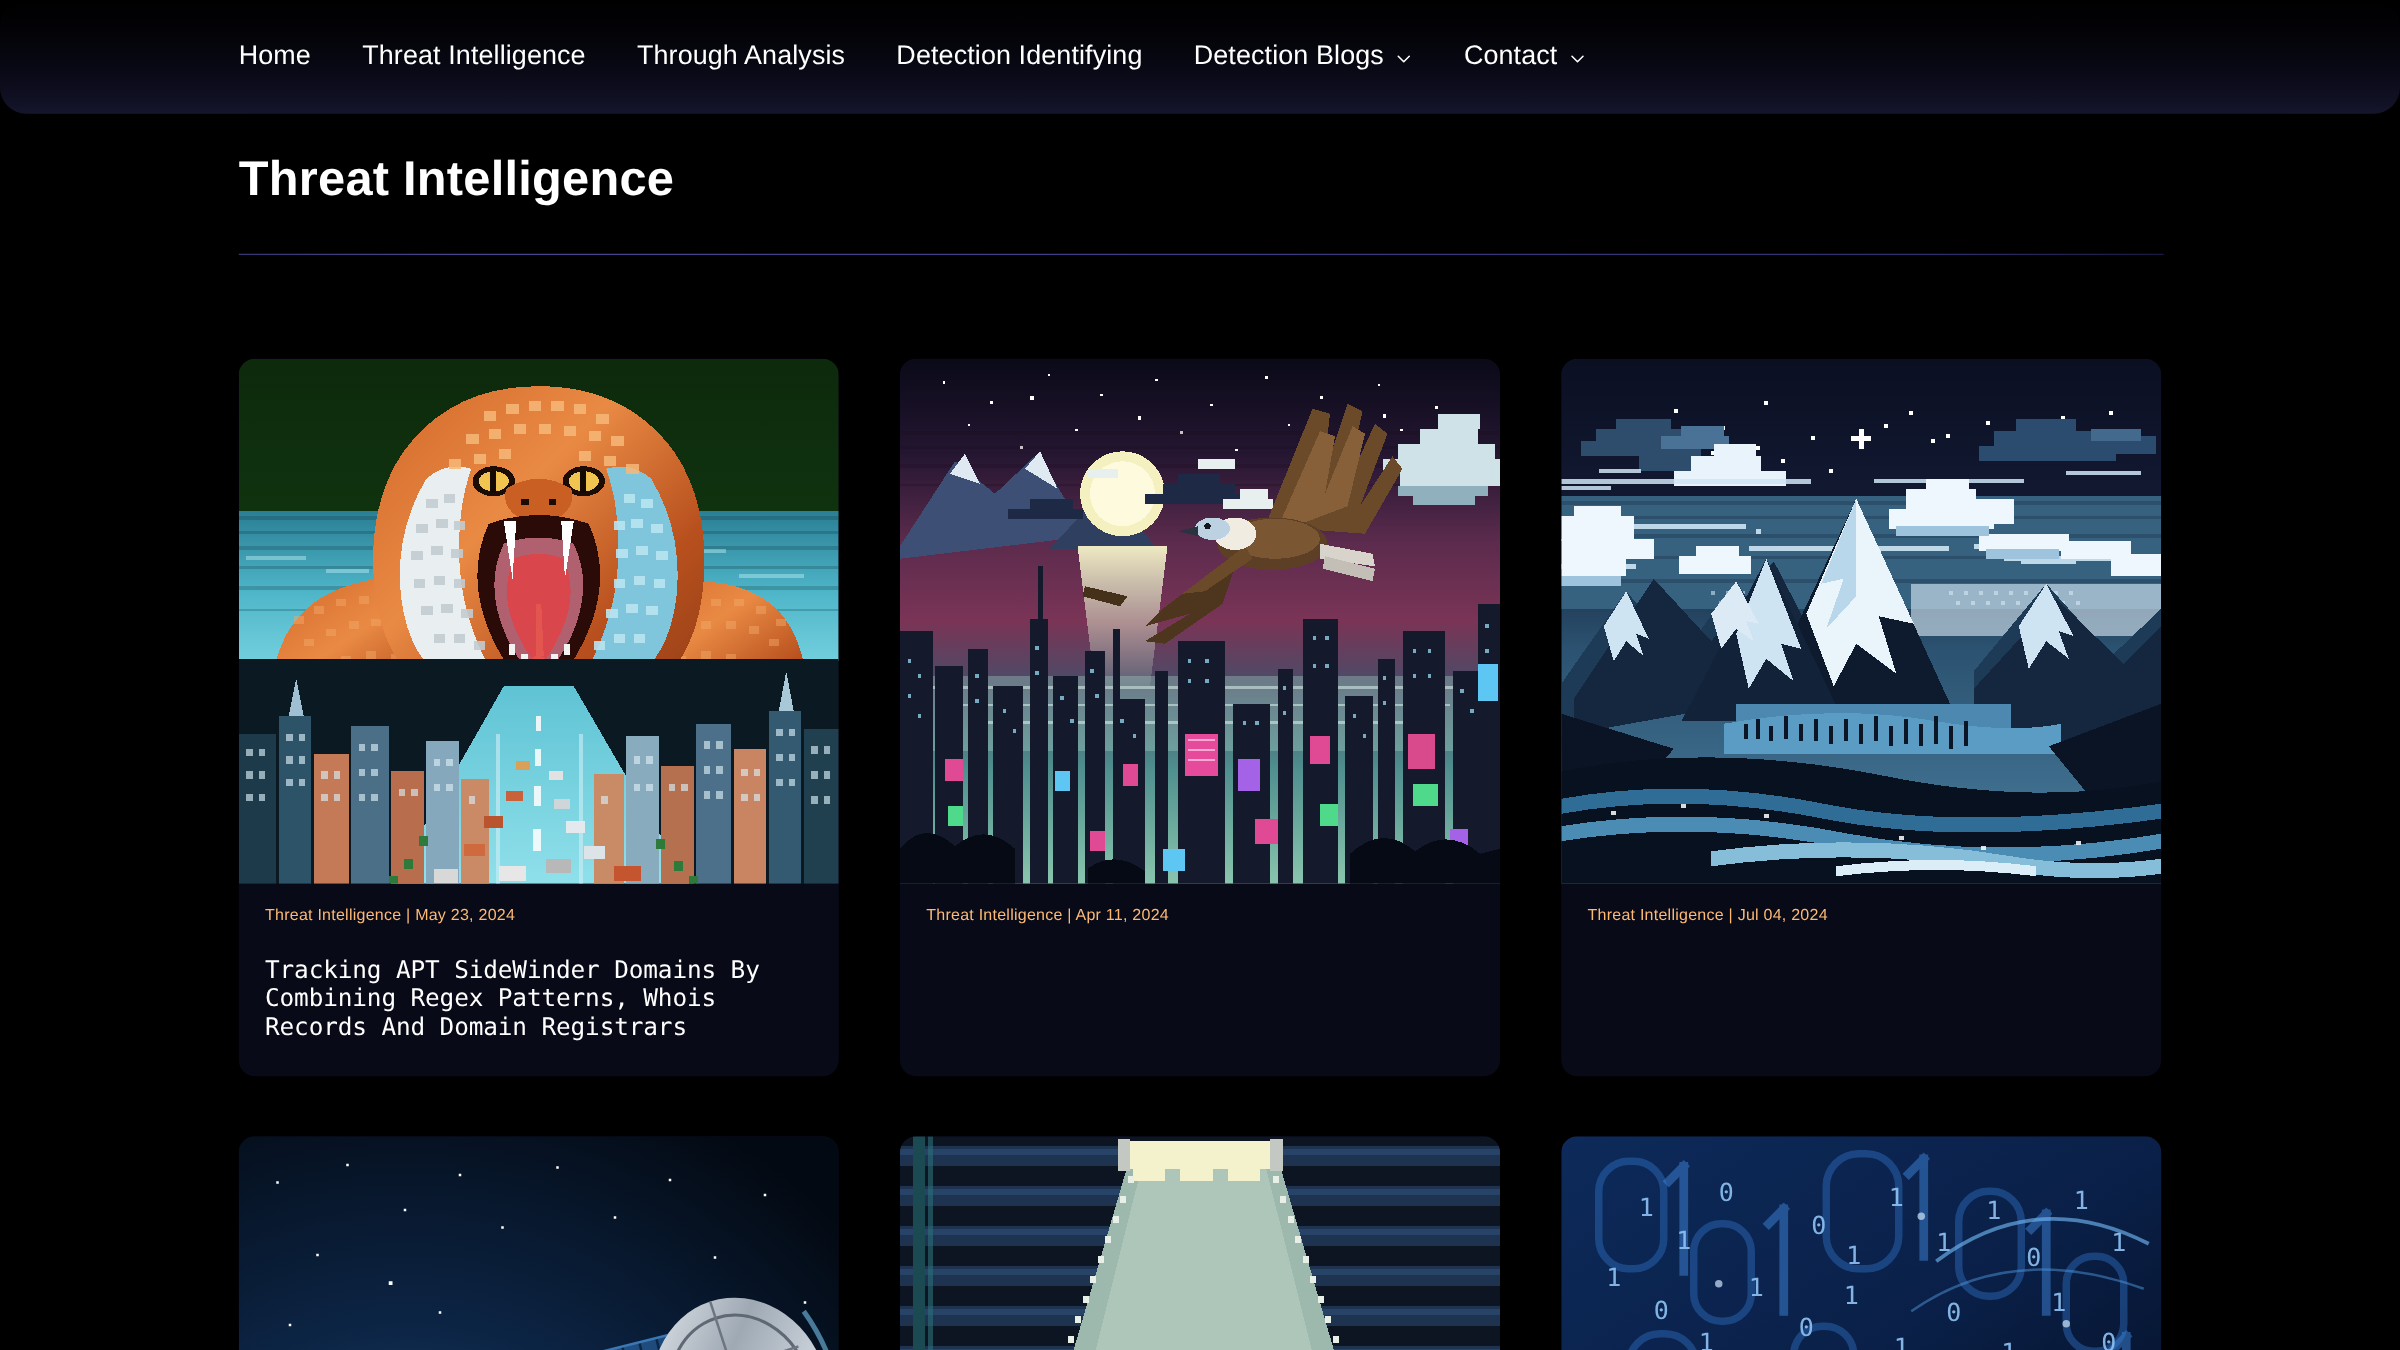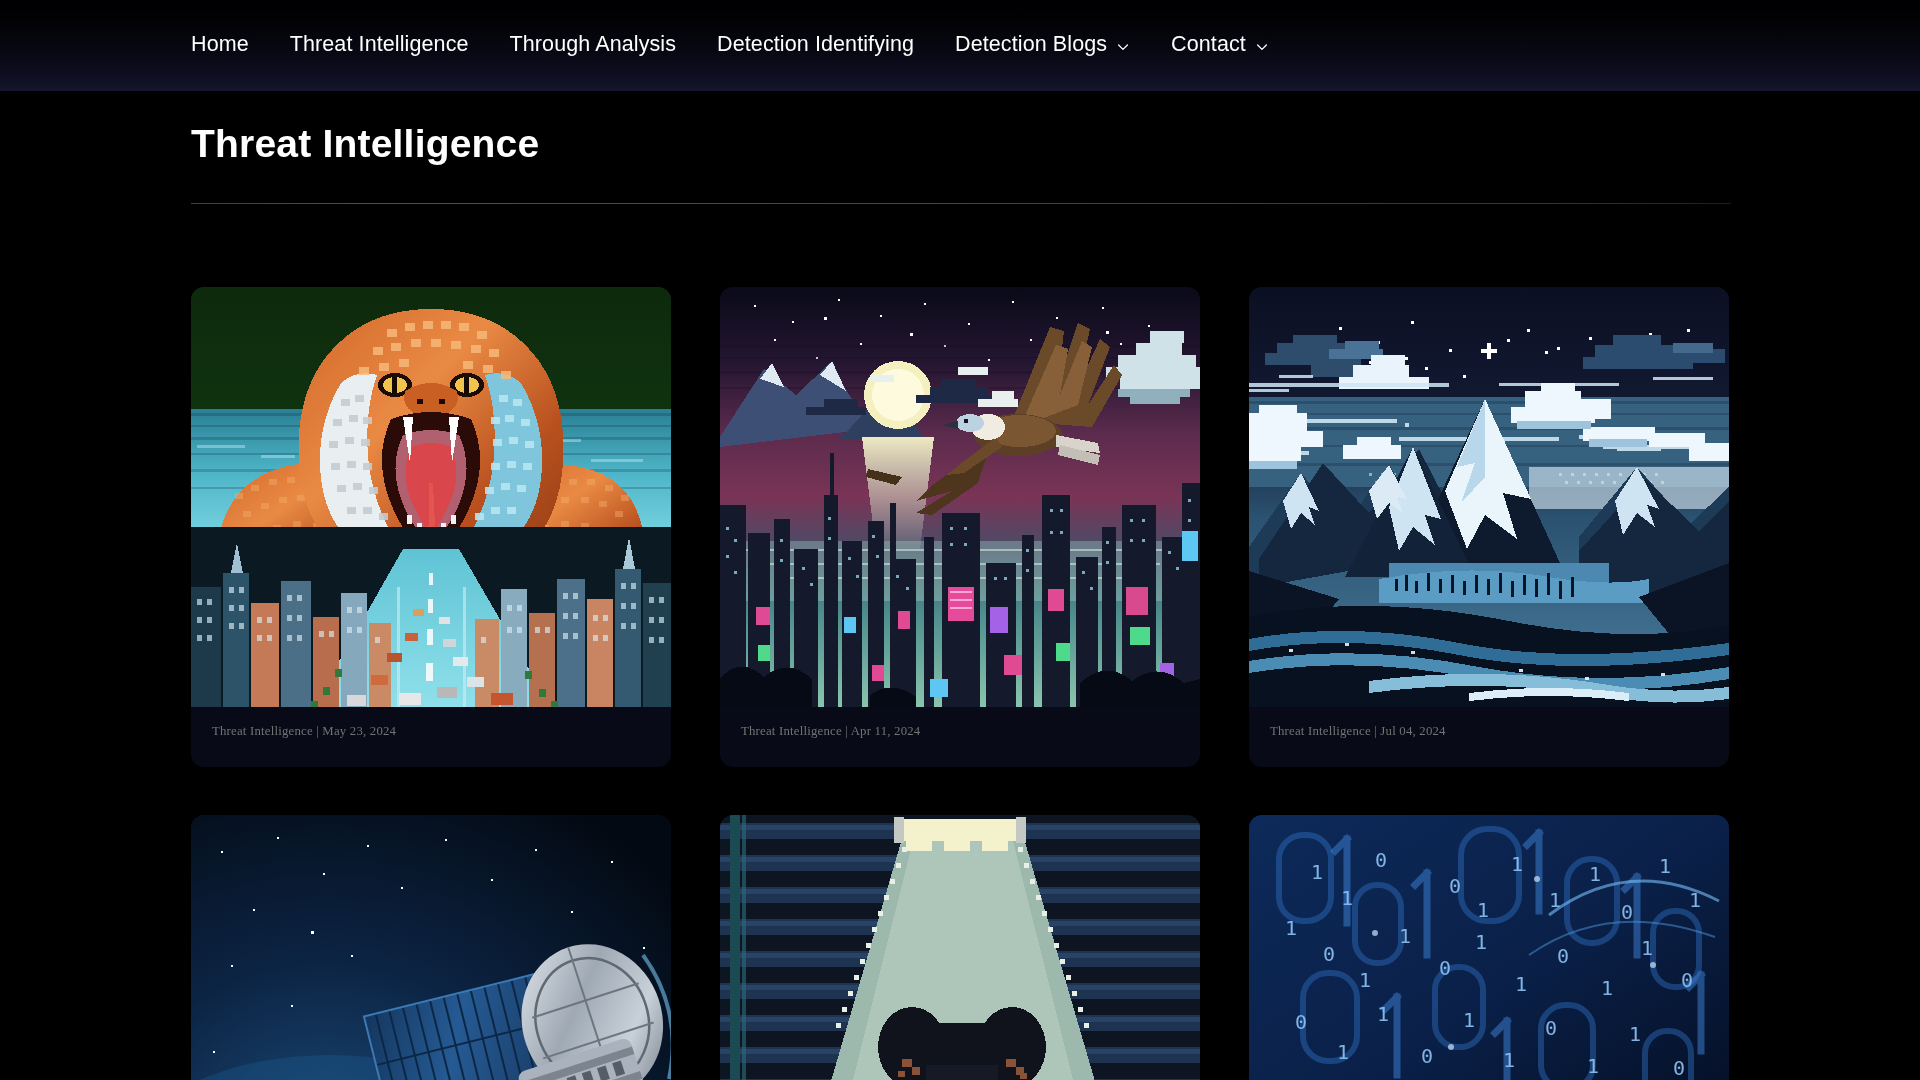--- a/index.html
+++ b/index.html
@@ -20,20 +20,21 @@
   
   #navbar {
     position: relative;
     width: 1920px;
     height: 91px;
     background: linear-gradient(to bottom, #000000 0%, #030308 30%, #0c0c1c 75%, #15152c 100%);
     display: flex;
     align-items: center;
     padding-left: 191px;
     overflow: hidden;
+    border-radius: 21px;
   }
 
   .nav-item {
     position: relative;
     display: flex;
     align-items: center;
     gap: 9px;
     font-size: 21.5px;
     font-weight: 400;
     color: #ffffff;
@@ -104,23 +105,23 @@
     overflow: hidden;
     flex: none;
   }
   .card-thumb svg { display: block; width: 480px; height: 420px; }
 
   .card-body {
     padding: 17px 21px 28px 21px;
   }
 
   .card-meta {
-    font-family: Liberation Serif, serif;
+    font-family: Liberation Sans, sans-serif;
     font-size: 12.8px;
-    color: #737373;
+    color: #fdba74;
     letter-spacing: 0.2px;
     white-space: nowrap;
   }
 
   .card-title {
     margin-top: 25px;
     font-family: "DejaVu Sans Mono", "Liberation Mono", monospace;
     font-size: 19.5px;
     line-height: 1.19;
     color: #ffffff;
@@ -480,20 +481,21 @@
             <rect x="132" y="400" width="7" height="8"></rect>
           <rect x="120" y="414" width="7" height="6"></rect>
             <rect x="334" y="384" width="7" height="8"></rect>
           <rect x="348" y="402" width="7" height="8"></rect>
             <rect x="360" y="414" width="7" height="6"></rect>
         </g>
       </svg>
     </div>
     <div class="card-body">
       <div class="card-meta">Threat Intelligence | May 23, 2024</div>
+      <div class="card-title">Tracking APT SideWinder Domains By Combining Regex Patterns, Whois Records And Domain Registrars</div>
     </div>
   </div>
 
   <div class="card">
     <div class="card-thumb">
       <svg viewBox="0 0 480 420" preserveAspectRatio="none" shape-rendering="crispEdges">
         <defs>
           <linearGradient id="c2sky" x1="0" y1="0" x2="0" y2="1">
             <stop offset="0%" stop-color="#0a0a18"></stop>
               <stop offset="18%" stop-color="#241631"></stop>

